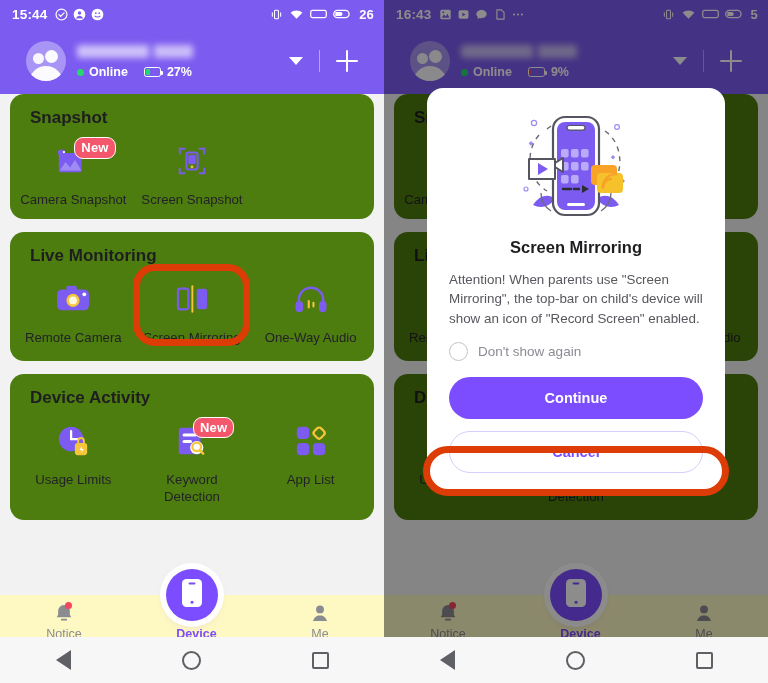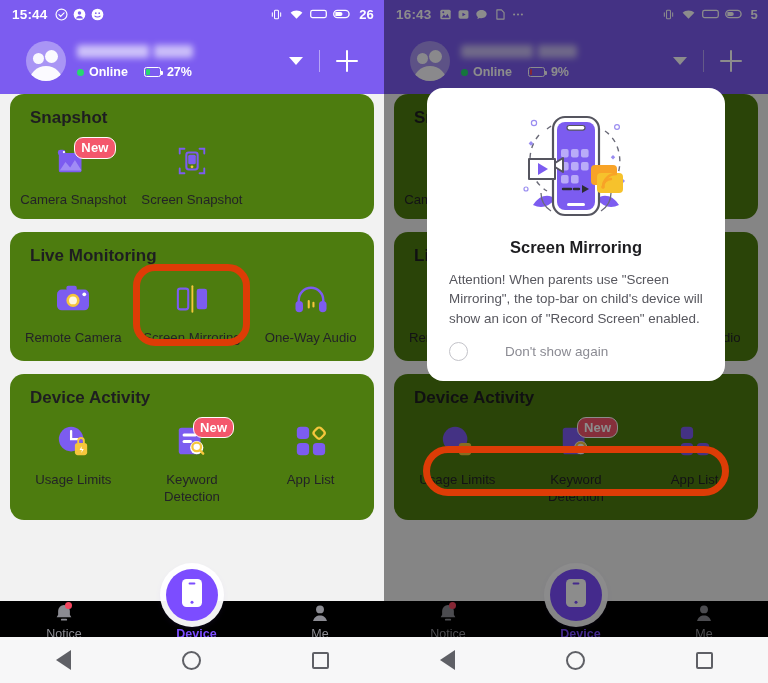--- a/index.html
+++ b/index.html
@@ -73,22 +73,22 @@
   }
 
   
   .hl-ring {
     position: absolute; border: 7px solid #dd3c06; border-radius: 22px;
     pointer-events: none; z-index: 30;
   }
 
   
   .bottomnav {
-    position: absolute; left: 0; right: 0; bottom: 36px; height: 46px;
-    background: #000000; display: flex; align-items: flex-start; z-index: 12;
+    position: absolute; left: 0; right: 0; bottom: 42px; height: 46px;
+    background: #fef9c3; display: flex; align-items: flex-end; z-index: 12;
   }
   .nav-item { width: 33.33%; display: flex; flex-direction: column; align-items: center; position: relative; }
   .nav-label { font-size: 12.5px; color: #8b8b92; margin-top: 2px; }
   .nav-label.active { color: #7c4dff; font-weight: bold; padding-left: 9px; }
   .nav-ico { height: 24px; display: flex; align-items: flex-end; justify-content: center; position: relative; }
   .nav-dot { position: absolute; width: 7px; height: 7px; border-radius: 50%; background: #f4465f; top: 1px; right: 3px; }
   .fab {
     position: absolute; left: 50%; transform: translateX(-50%); bottom: 62px;
     width: 52px; height: 52px; border-radius: 50%; background: #7c4dff;
     display: flex; align-items: center; justify-content: center; z-index: 13;
@@ -104,21 +104,21 @@
 
   
   .dim { position: absolute; inset: 0; background: rgba(0,0,0,.45); z-index: 20; }
   .dialog {
     position: absolute; z-index: 25; left: 43px; right: 43px; top: 88px;
     background: #fff; border-radius: 16px; padding: 16px 22px 20px 22px;
   }
   .dlg-art { height: 128px; display: flex; align-items: center; justify-content: center; }
   .dlg-title { text-align: center; font-size: 16.5px; font-weight: bold; color: #1d1d20; margin-top: 6px; }
   .dlg-body { font-size: 13.4px; color: #57575e; line-height: 1.45; margin-top: 13px; }
-  .dlg-check { display: flex; align-items: center; margin-top: 14px; gap: 27px; }
+  .dlg-check { display: flex; align-items: center; margin-top: 14px; }
   .radio-o { width: 19px; height: 19px; border-radius: 50%; border: 1.8px solid #c3c3c9; flex: 0 0 auto; }
   .dlg-check-label { font-size: 13.5px; color: #8b8b93; margin-left: 10px; }
   .btn {
     height: 42px; border-radius: 21px; display: flex; align-items: center;
     justify-content: center; font-size: 14.5px; font-weight: bold; margin-top: 16px;
   }
   .btn-primary { background: #7c4dff; color: #fff; }
   .btn-secondary { background: #fff; color: #7c4dff; border: 1.4px solid #d9ccff; margin-top: 12px; }
 </style>
 </head>
@@ -644,16 +644,18 @@
           <path d="M62 84h8M73 84h5" stroke="#2c2c33" stroke-width="2.4" stroke-linecap="round"></path>
           <path d="M81 80l7 4-7 4z" fill="#2c2c33"></path>
         </svg>
       </div>
       <div class="dlg-title">Screen Mirroring</div>
       <div class="dlg-body">Attention! When parents use "Screen Mirroring", the top-bar on child's device will show an icon of "Record Screen" enabled.</div>
       <div class="dlg-check">
         <span class="radio-o"></span>
         <span class="dlg-check-label">Don't show again</span>
       </div>
+      <div class="btn btn-primary">Continue</div>
+      <div class="btn btn-secondary">Cancel</div>
       <div class="hl-ring" style="left:-4px;right:-4px;top:358px;height:50px;border-radius:25px;"></div>
     </div>
   </div>
 </div>
 
 </body></html>

